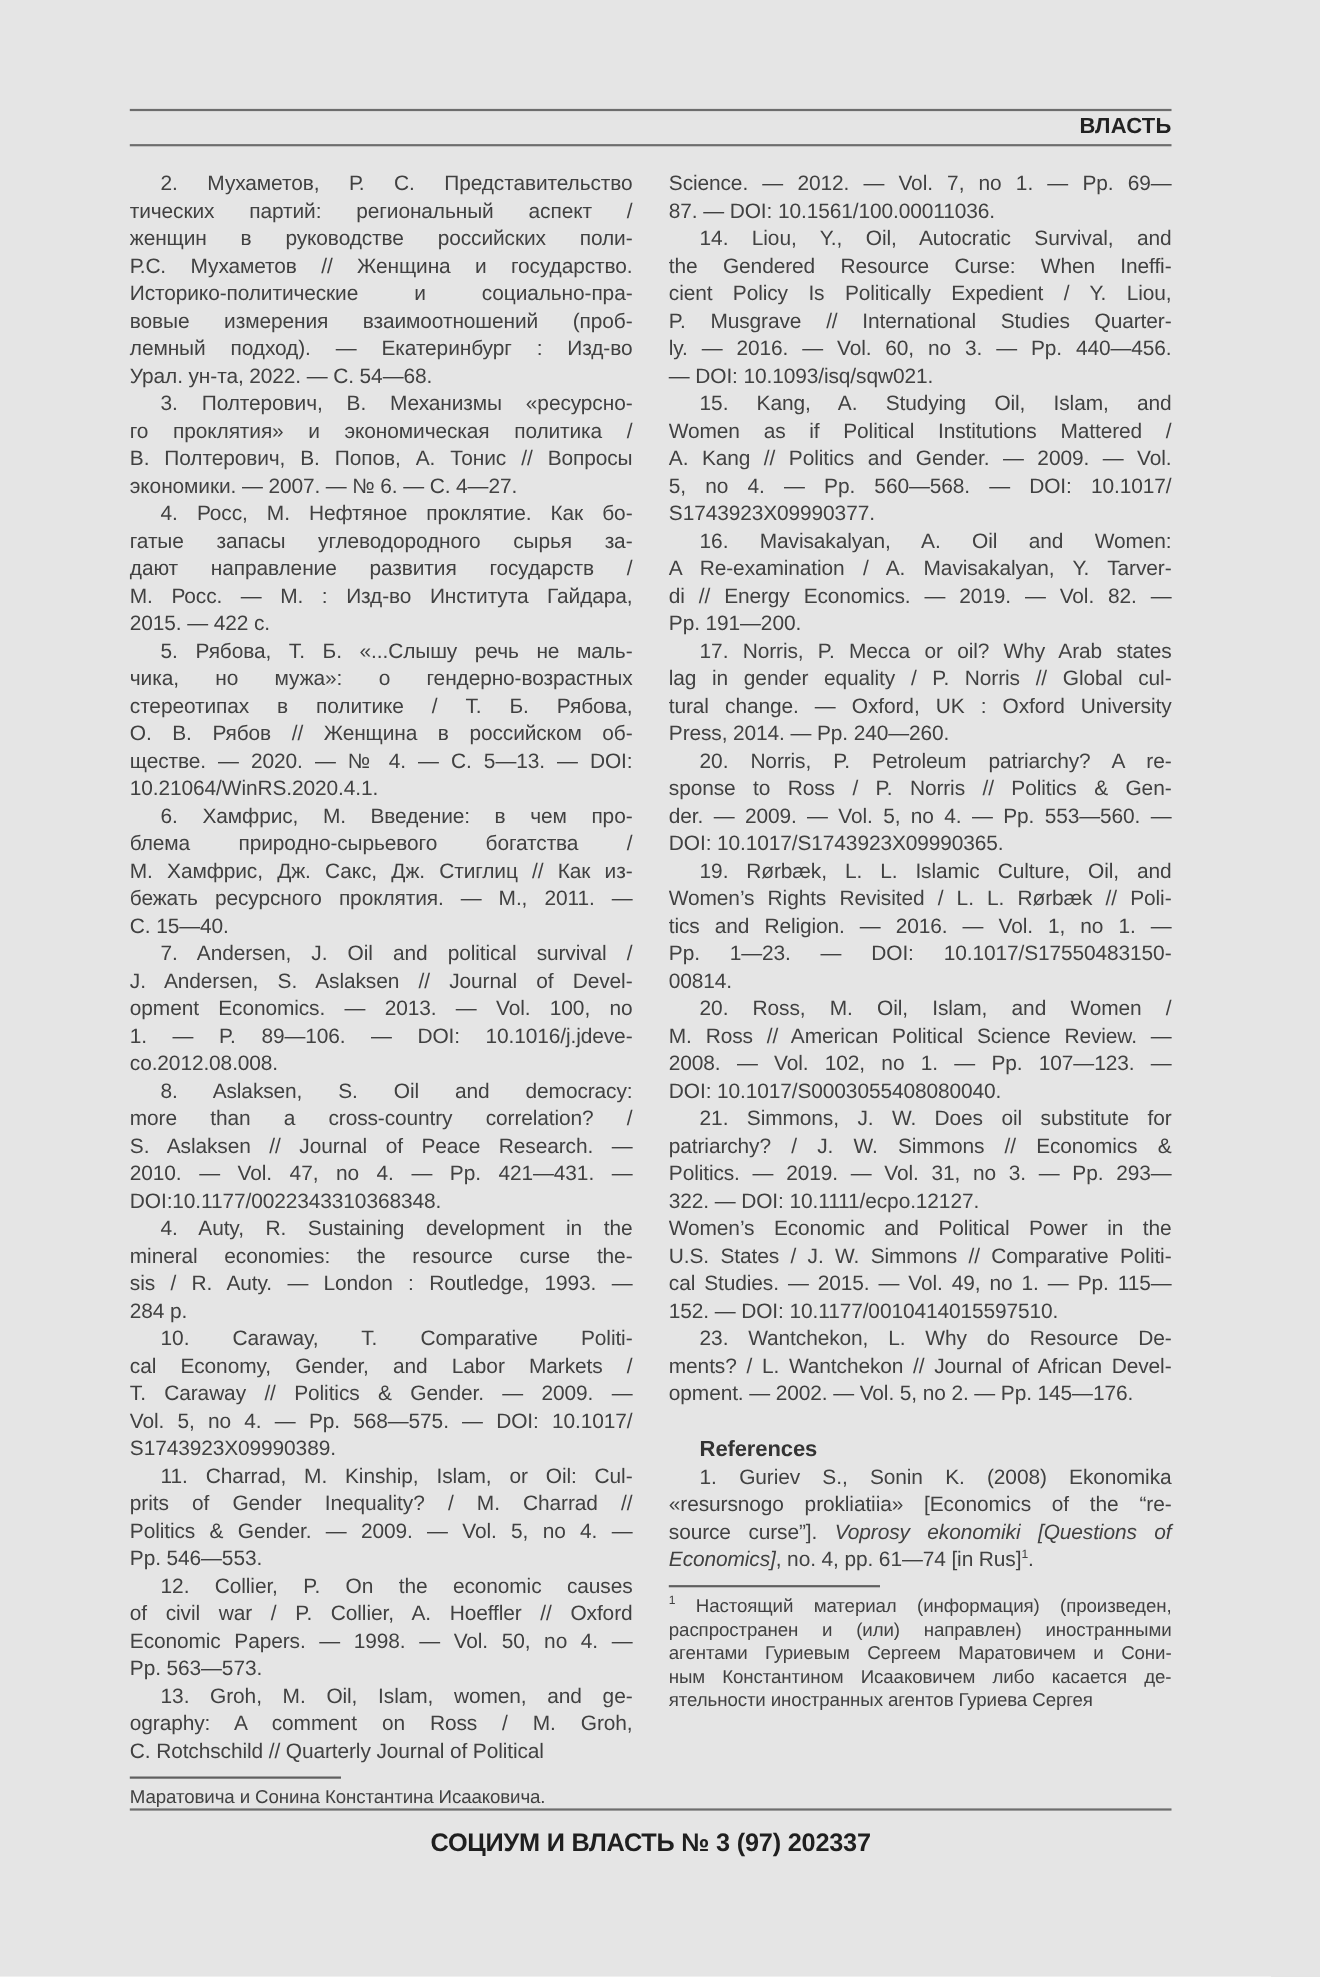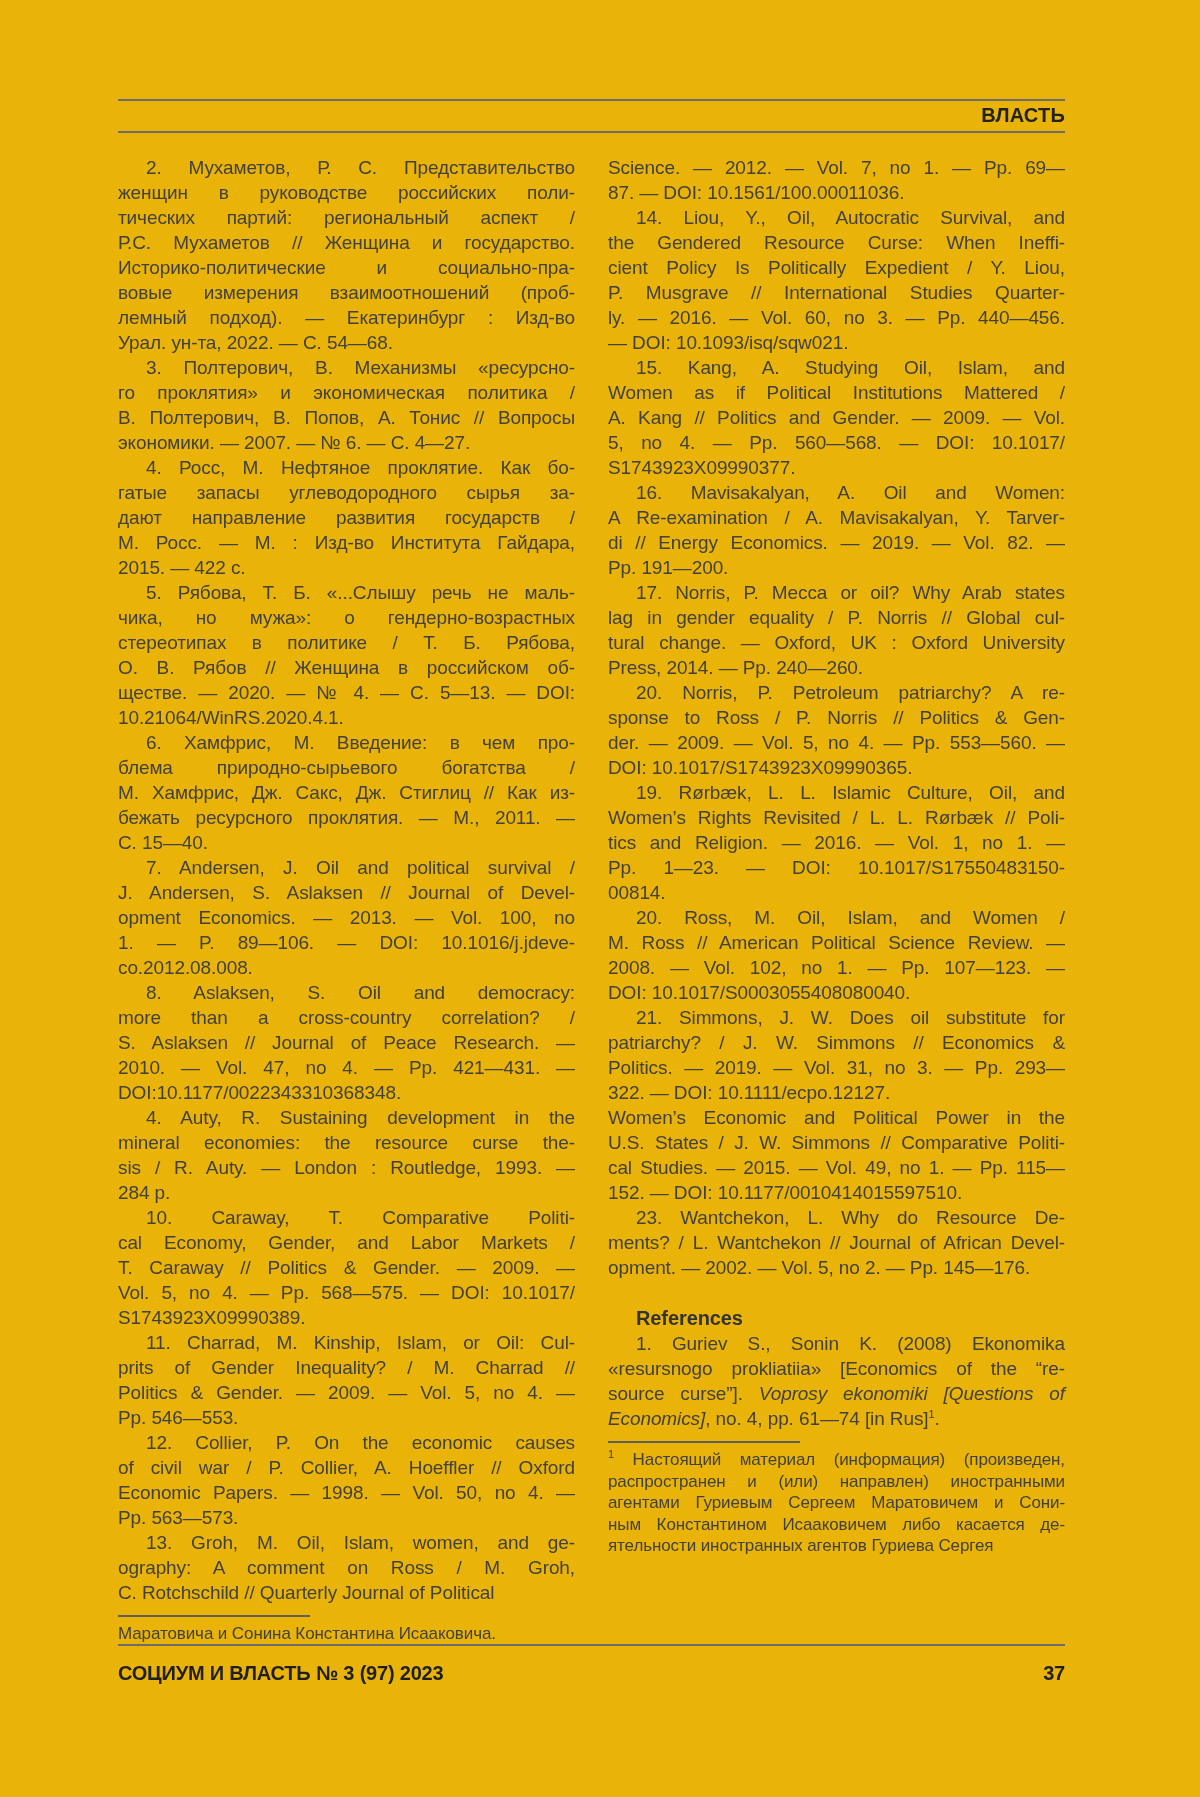--- a/index.html
+++ b/index.html
@@ -1,53 +1,53 @@
 <!DOCTYPE html>
 <html><head>
 <meta charset="utf-8">
 <style>
   html,body{margin:0;padding:0;background:#ffffff;}
-  .page{position:relative;width:1200px;height:1797px;background:#eab308;overflow:hidden;
+  .page{position:relative;width:1200px;height:1797px;background:#e5e5e5;overflow:hidden;
         font-family:"Liberation Sans",sans-serif;color:#414141;}
   .hrule{position:absolute;left:118px;width:947px;height:0;border-top:2.5px solid #6d6d6d;}
   .rule-top1{top:99px;}
   .rule-top2{top:131px;}
   .rule-bottom{top:1644px;}
   .header-label{position:absolute;top:102px;left:118px;width:947px;text-align:right;
         font-weight:bold;font-size:20px;line-height:26px;color:#222222;letter-spacing:.2px;}
   .col{position:absolute;top:155px;width:457px;font-size:19px;line-height:25px;letter-spacing:-0.1px;}
   .col-left{left:118px;}
   .col-right{left:608px;}
   .ln{text-align:justify;}
   .ln.j{text-align-last:justify;}
   .ln.ind{text-indent:28px;}
   .refs-heading{font-weight:bold;font-size:20px;color:#333333;padding-left:28px;
         margin-top:26px;}
   .fn-rule{width:192px;border-top:2px solid #5f5f5f;margin:10px 0 6px 0;}
   .fn-text{font-size:17px;line-height:21.5px;letter-spacing:-0.1px;}
   .footer{position:absolute;top:1662px;left:118px;width:947px;display:flex;
-        justify-content:space-between;font-weight:bold;font-size:20px;color:#1f1f1f;letter-spacing:-0.2px;}
+        justify-content:center;font-weight:bold;font-size:23px;color:#1f1f1f;letter-spacing:-0.2px;}
   .it{font-style:italic;}
   .sup{font-size:11px;vertical-align:super;line-height:0;}
 </style>
 </head>
 <body>
 
 <div class="page">
 
   <div class="hrule rule-top1"></div>
   <div class="header-label">ВЛАСТЬ</div>
   <div class="hrule rule-top2"></div>
 
   <div class="col col-left">
     <div id="left-refs">
         <div>
           <div class="ln ind j">2. Мухаметов, Р. С. Представительство</div>
+          <div class="ln j">тических партий: региональный аспект /</div>
           <div class="ln j">женщин в руководстве российских поли-</div>
-          <div class="ln j">тических партий: региональный аспект /</div>
           <div class="ln j">Р.С. Мухаметов // Женщина и государство.</div>
           <div class="ln j">Историко-политические и социально-пра-</div>
           <div class="ln j">вовые измерения взаимоотношений (проб-</div>
           <div class="ln j">лемный подход). — Екатеринбург : Изд-во</div>
           <div class="ln">Урал. ун-та, 2022. — С. 54—68.</div>
         </div>
         <div>
           <div class="ln ind j">3. Полтерович, В. Механизмы «ресурсно-</div>
           <div class="ln j">го проклятия» и экономическая политика /</div>
           <div class="ln j">В. Полтерович, В. Попов, А. Тонис // Вопросы</div>

